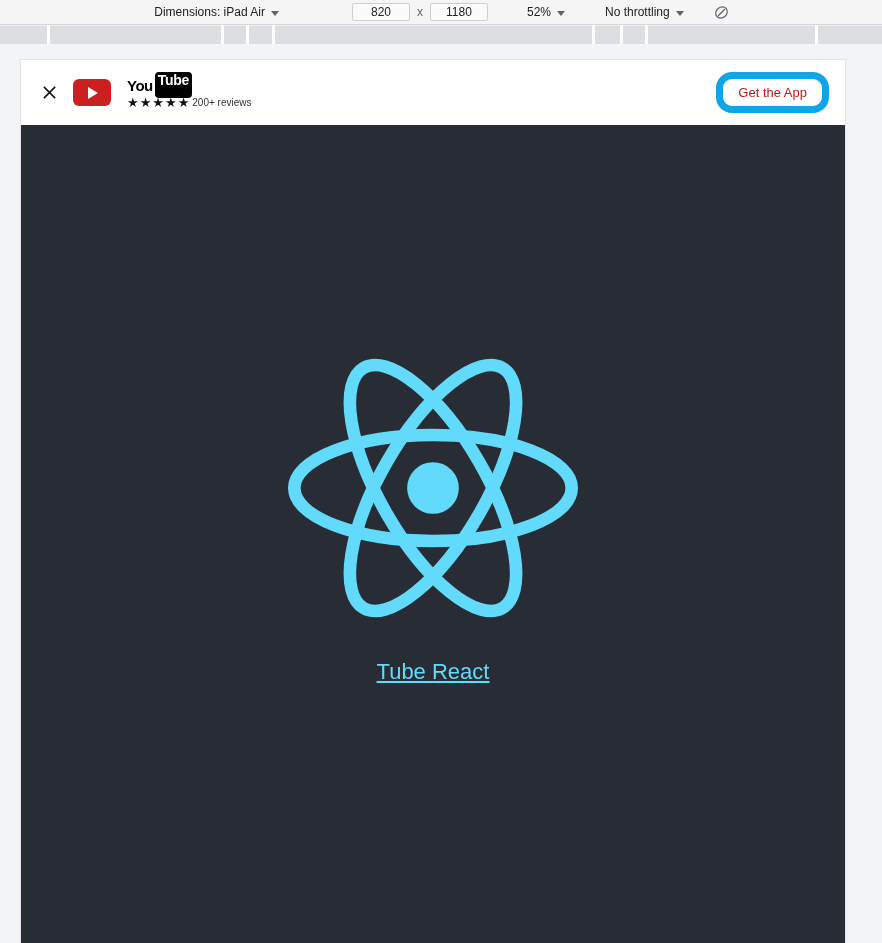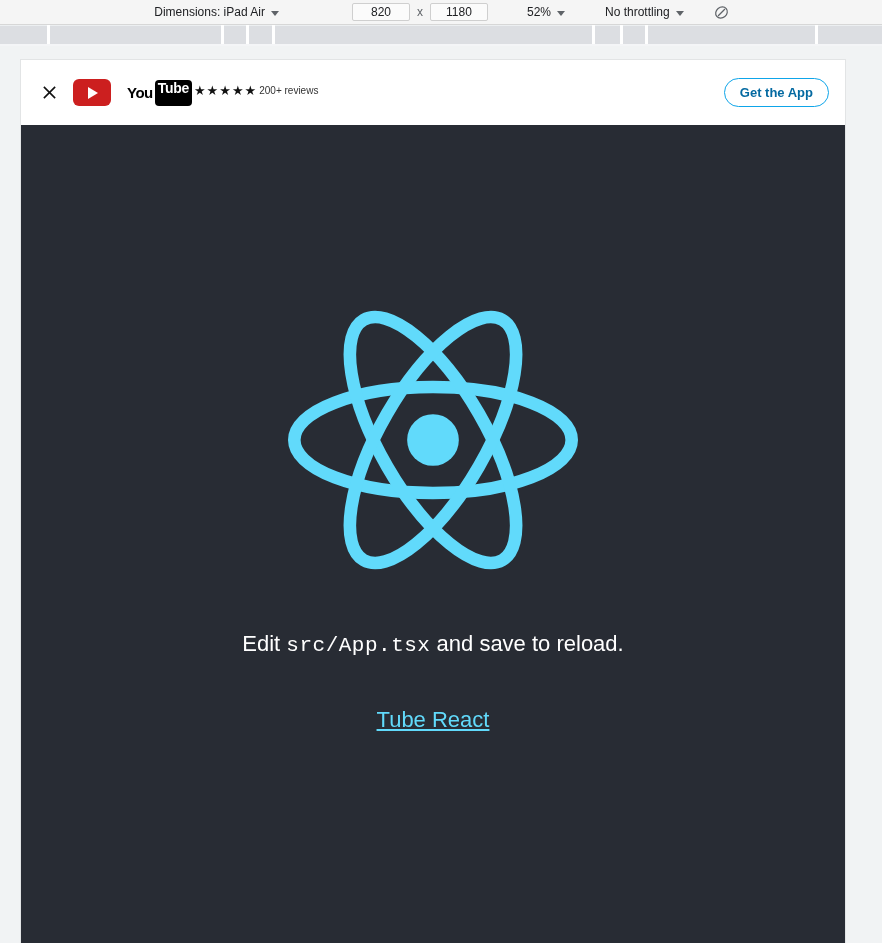--- a/index.html
+++ b/index.html
@@ -157,21 +157,21 @@
   .yt-play {
     width: 0; height: 0;
     border-top: 6px solid transparent;
     border-bottom: 6px solid transparent;
     border-left: 10px solid #ffffff;
     margin-left: 2px;
   }
 
   .banner-texts {
     display: flex;
-    flex-direction: row;
+    flex-direction: column;
     justify-content: center;
     gap: 2px;
     flex: none;
     text-align: center;
   }
   .yt-wordmark {
     display: flex;
     align-items: center;
     height: 17px;
   }
@@ -218,31 +218,30 @@
     color: #333333;
     margin-left: 2px;
     line-height: 13px;
     white-space: nowrap;
   }
 
   .banner-spacer { flex: 1 1 auto; }
 
   .get-app-btn {
     flex: none;
-    border: 1px solid #0ea5e9;
+    border: 7px solid #0ea5e9;
     border-radius: 16px;
     background: #ffffff;
-    color: #0369a1;
+    color: #b91c1c;
     font-family: "Liberation Sans", sans-serif;
     font-size: 13px;
     padding: 6px 15px;
     cursor: pointer;
     white-space: nowrap;
     line-height: 15px;
-    font-weight: bold;
   }
 
   
   .react-app {
     position: relative;
     width: 100%;
     height: calc(100% - 65px);
     background: #282c34;
     display: flex;
     flex-direction: column;
@@ -374,19 +373,18 @@
 
       <svg class="react-logo" viewBox="-11.5 -10.23174 23 20.46348">
         <circle cx="0" cy="0" r="2.05" fill="#61dafb"></circle>
         <g stroke="#61dafb" stroke-width="1" fill="none">
           <ellipse rx="11" ry="4.2"></ellipse>
           <ellipse rx="11" ry="4.2" transform="rotate(60)"></ellipse>
           <ellipse rx="11" ry="4.2" transform="rotate(120)"></ellipse>
         </g>
       </svg>
 
-      <p class="app-paragraph"><span>Edit </span><code>src/App.tsx</code><span> and save to reload.</span></p>
 
       <a class="app-link" href="#">Tube React</a>
     </div>
 
   </div>
 </div>
 
 </body></html>

